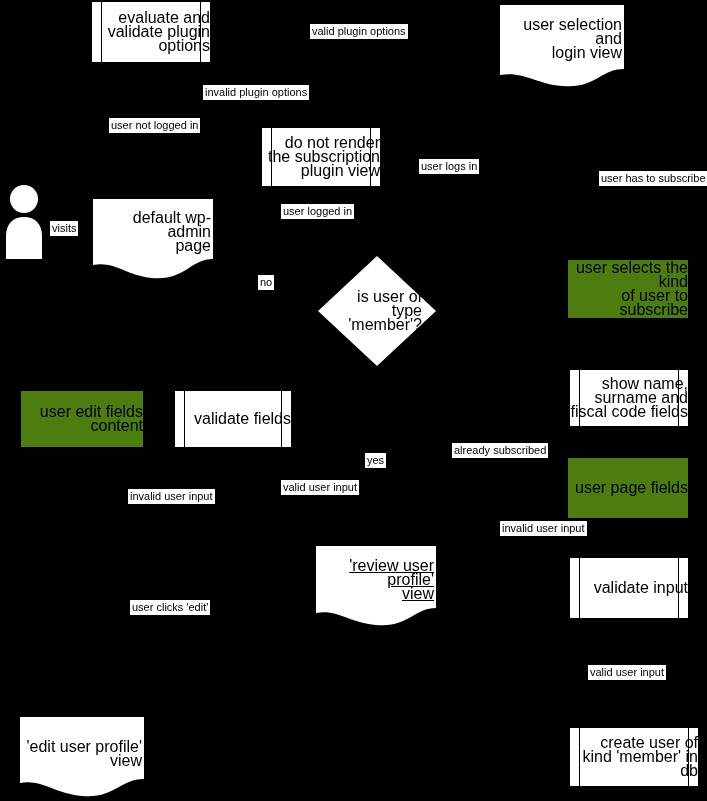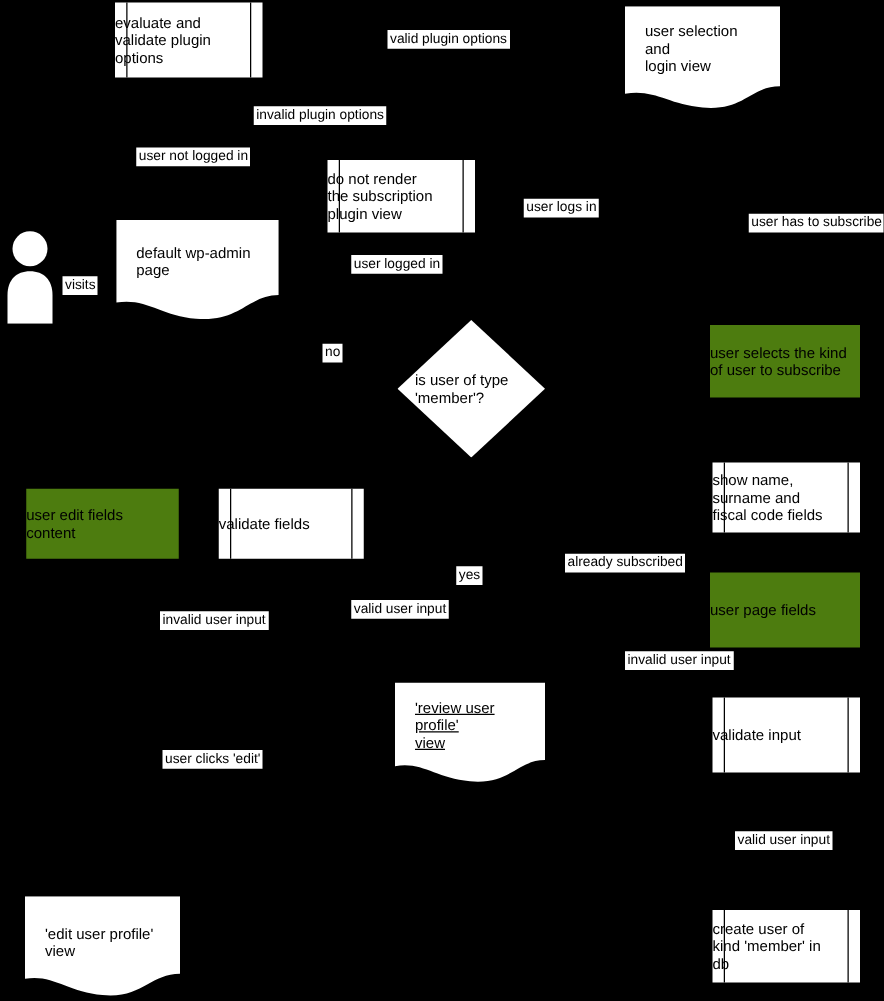--- a/index.html
+++ b/index.html
@@ -14,23 +14,23 @@
     background: #000000;
     overflow: hidden;
     font-family: "Liberation Sans", sans-serif;
   }
 
   
   .node {
     position: absolute;
     box-sizing: border-box;
     color: #000000;
-    font-size: 12px;
+    font-size: 16px;
     line-height: 14px;
-    text-align: left;
+    text-align: right;
   }
   .node .label {
     position: relative;
     z-index: 3;
     width: 100%;
     display: block;
     white-space: pre-line;
   }
 
   
@@ -68,21 +68,21 @@
     align-items: center;
     justify-content: center;
   }
   .shape-document .doc-svg {
     position: absolute;
     inset: 0;
     width: 100%;
     height: 100%;
     z-index: 1;
   }
-  .shape-document .label { padding: 0 16px; box-sizing: border-box; }
+  .shape-document .label { padding: 0 2px; box-sizing: border-box; }
 
   
   .shape-decision {
     display: flex;
     align-items: center;
     justify-content: center;
   }
   .shape-decision .dia-svg {
     position: absolute;
     inset: 0;
@@ -128,21 +128,21 @@
     <span class="label" style="margin-top:-16px;">user selection and
 login view</span>
   </div>
 
   <div class="node shape-predefined" style="left:262px; top:128px; width:118px; height:58px;">
     <span class="label">do not render
 the subscription
 plugin view</span>
   </div>
 
-  <div class="node shape-document" style="left:93px; top:176px; width:130px; height:84px;">
+  <div class="node shape-document" style="left:93px; top:199px; width:120px; height:84px;">
     <svg class="doc-svg" viewBox="0 0 118 84" preserveAspectRatio="none">
       <path d="M0,0 L118,0 L118,60 C96,60 90,82 58,79 C32,76.5 22,62 0,66 Z" fill="#ffffff"></path>
     </svg>
     <span class="label" style="margin-top:-18px;">default wp-admin
 page</span>
   </div>
 
   <div class="node shape-decision" style="left:318px; top:256px; width:118px; height:110px;">
     <svg class="dia-svg" viewBox="0 0 118 110" preserveAspectRatio="none">
       <polygon points="59,0 118,55 59,110 0,55" fill="#ffffff"></polygon>
@@ -187,21 +187,21 @@
     <span class="label">validate input</span>
   </div>
 
   <div class="node shape-document" style="left:20px; top:717px; width:124px; height:84px;">
     <svg class="doc-svg" viewBox="0 0 124 84" preserveAspectRatio="none">
       <path d="M0,0 L124,0 L124,62 C100,62 94,82 62,79 C34,76.5 22,62 0,66 Z" fill="#ffffff"></path>
     </svg>
     <span class="label" style="margin-top:-10px;">'edit user profile' view</span>
   </div>
 
-  <div class="node shape-predefined" style="left:570px; top:728px; width:118px; height:58px;">
+  <div class="node shape-predefined" style="left:570px; top:728px; width:128px; height:58px;">
     <span class="label">create user of
 kind 'member' in
 db</span>
   </div>
 
   <div class="actor" style="left:4px; top:184px;">
     <svg width="40" height="75" viewBox="0 0 40 75">
       <circle cx="20" cy="15" r="14" fill="#ffffff"></circle>
       <path d="M2,75 L2,52 C2,40 9,33 20,33 C31,33 38,40 38,52 L38,75 Z" fill="#ffffff"></path>
     </svg>

